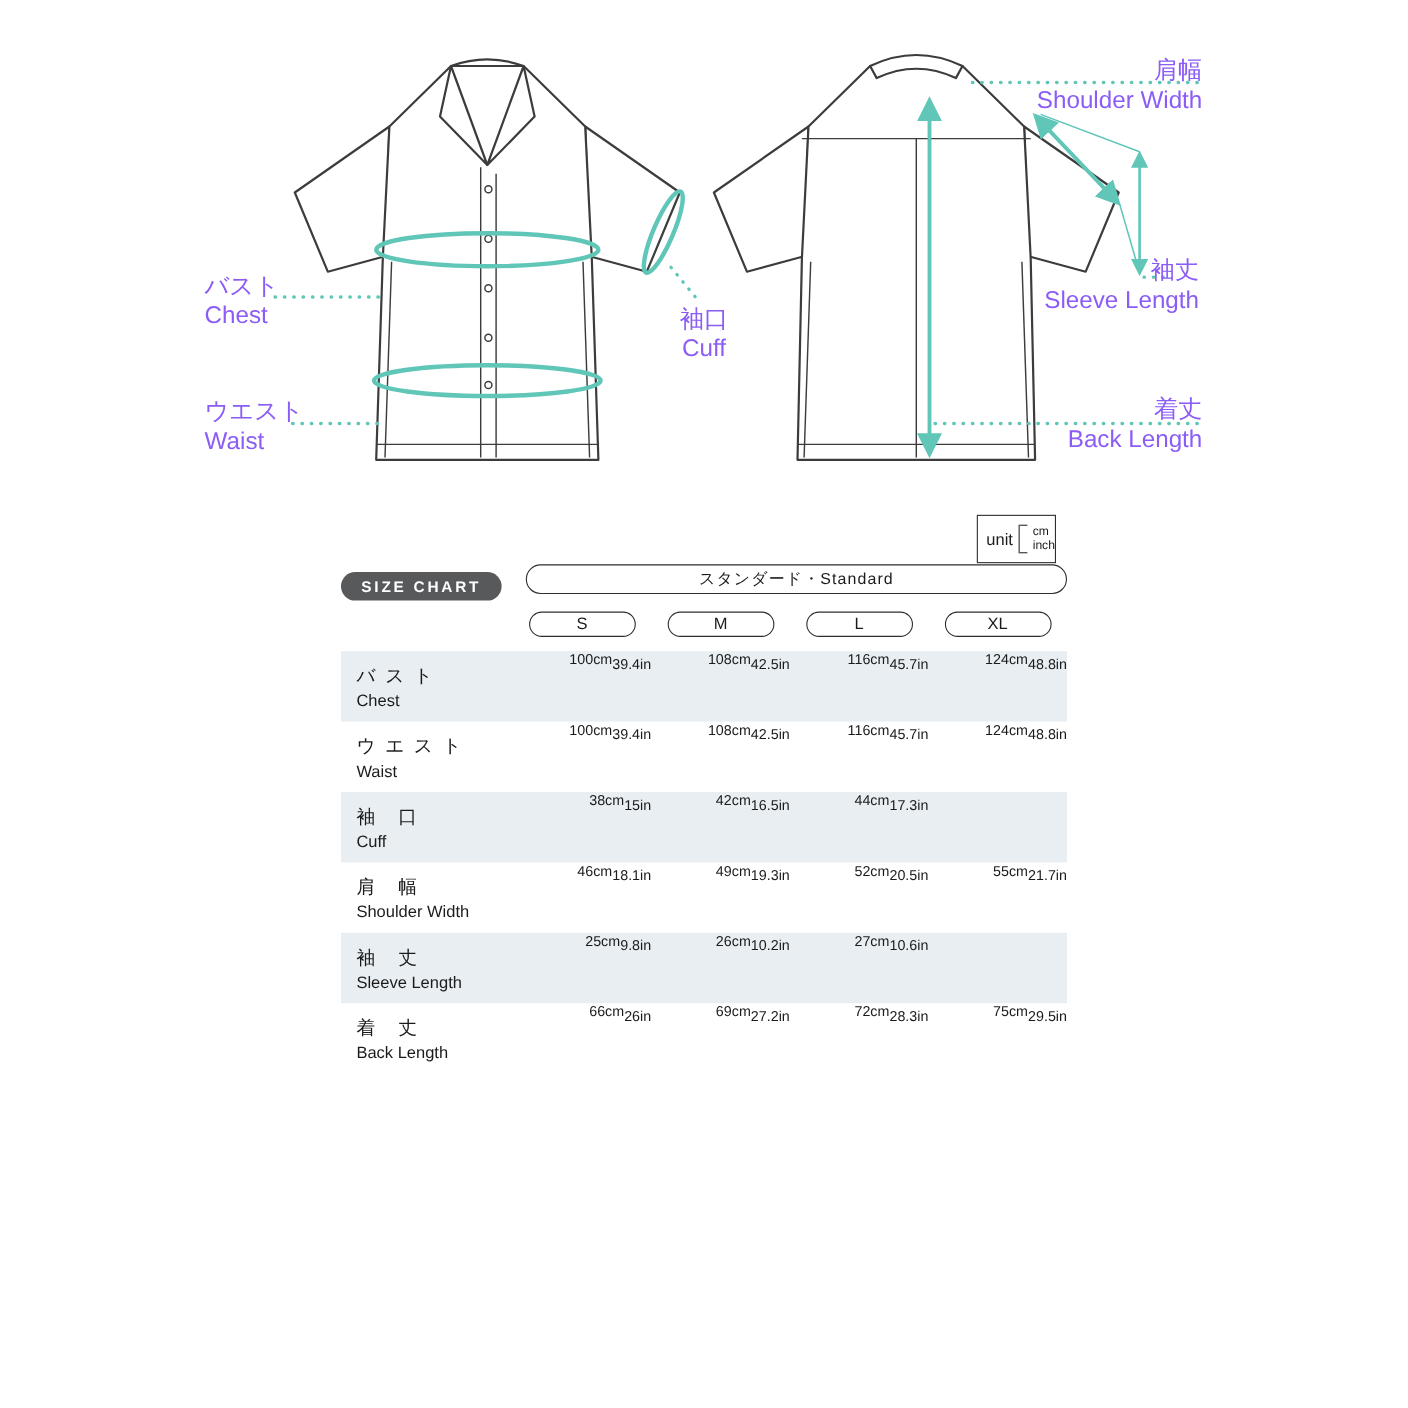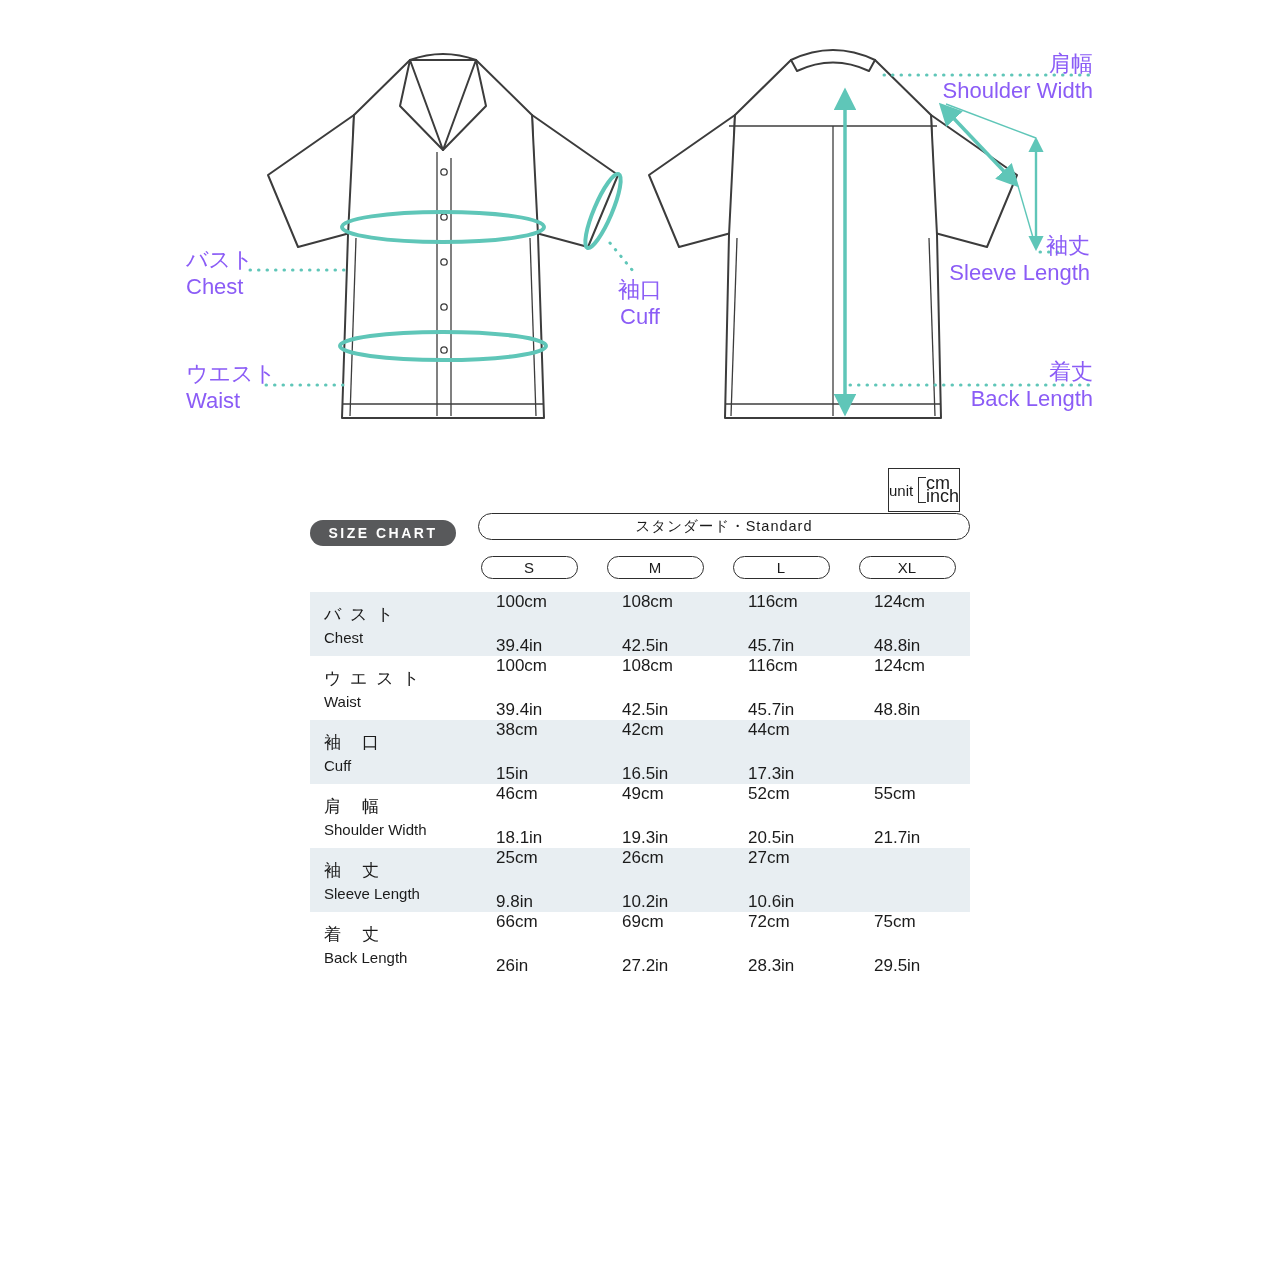--- a/index.html
+++ b/index.html
@@ -18,21 +18,21 @@
   .unit-box {
     position:absolute; left:888px; top:468px; width:72px; height:44px;
     border:1.3px solid #2e2e2e; display:flex; align-items:center; justify-content:flex-end;
     box-sizing:border-box; gap:5px;
   }
   .unit-word { font-size:15px; }
   .unit-bracket { width:7px; height:26px; border-left:1.3px solid #2e2e2e; position:relative; }
   .unit-bracket::before, .unit-bracket::after { content:""; position:absolute; left:0; width:7px; height:1.3px; background:#2e2e2e; }
   .unit-bracket::before { top:0; }
   .unit-bracket::after { bottom:0; }
-  .unit-vals { display:flex; flex-direction:column; font-size:18px; line-height:13px; }
+  .unit-vals { display:flex; flex-direction:column; font-size:11px; line-height:13px; }
 
   
   .badge {
     position:absolute; left:310px; top:520px; width:146px; height:26px;
     background:var(--badge_bg,#58595B); color:#ffffff; border-radius:13px;
     display:flex; align-items:center; justify-content:center;
     font-size:14px; letter-spacing:2.5px; font-weight:bold;
   }
   .fit-pill {
     position:absolute; left:478px; top:513px; width:492px; height:27px;
@@ -49,21 +49,21 @@
     display:flex; align-items:center; justify-content:center; font-size:15px;
   }
 
   
   .size-table { position:absolute; left:310px; top:592px; width:660px; }
   .t-row { display:grid; grid-template-columns:156px repeat(4,1fr); height:64px; }
   .t-row.stripe { background:var(--row_stripe,#E8EEF2); }
   .t-label { display:flex; flex-direction:column; justify-content:center; padding-left:14px; }
   .t-label .ja { font-size:17px; letter-spacing:2px; }
   .t-label .en { font-size:15px; margin-top:3px; }
-  .t-cell { display:flex; flex-direction:column; justify-content:space-between; padding-left:30px; font-size:17px; }
+  .t-cell { display:flex; flex-direction:row; justify-content:flex-end; padding-left:30px; font-size:13px; }
   .t-cell .in { margin-top:4px; }
 </style>
 </head>
 <body>
 
 <div class="canvas">
 
   <svg class="diagram" width="1280" height="460" viewBox="0 0 1280 460">
     <defs>
       <marker id="arrT" viewBox="0 0 10 10" refX="8" refY="5" markerWidth="6.5" markerHeight="6.5" orient="auto-start-reverse">

